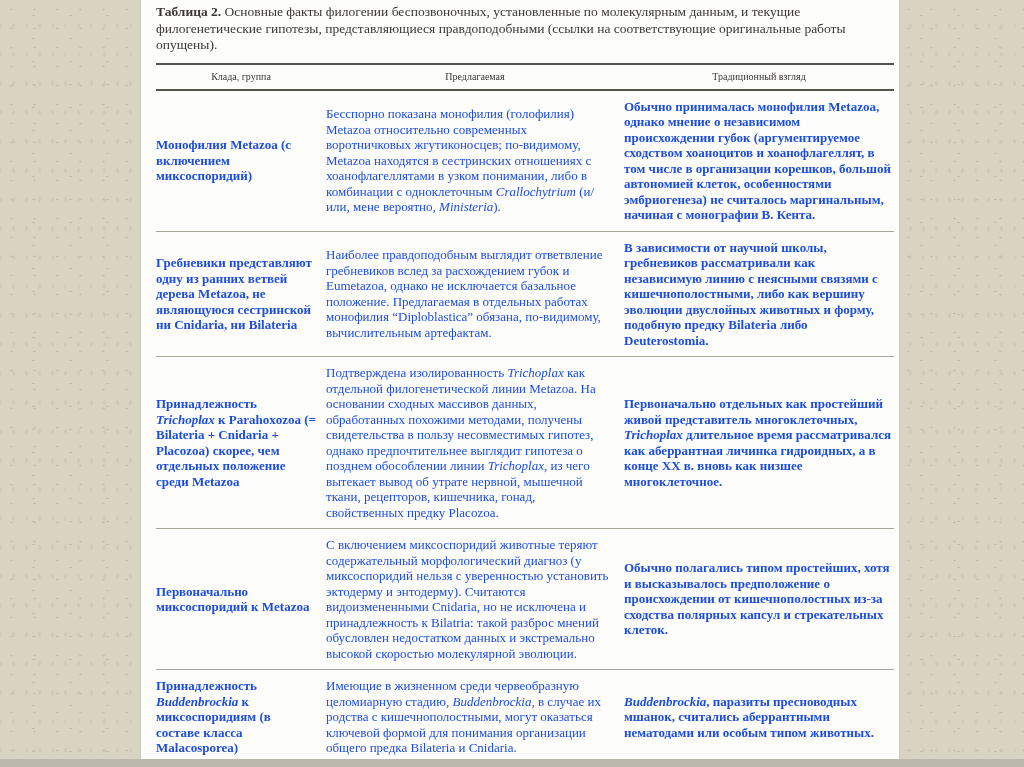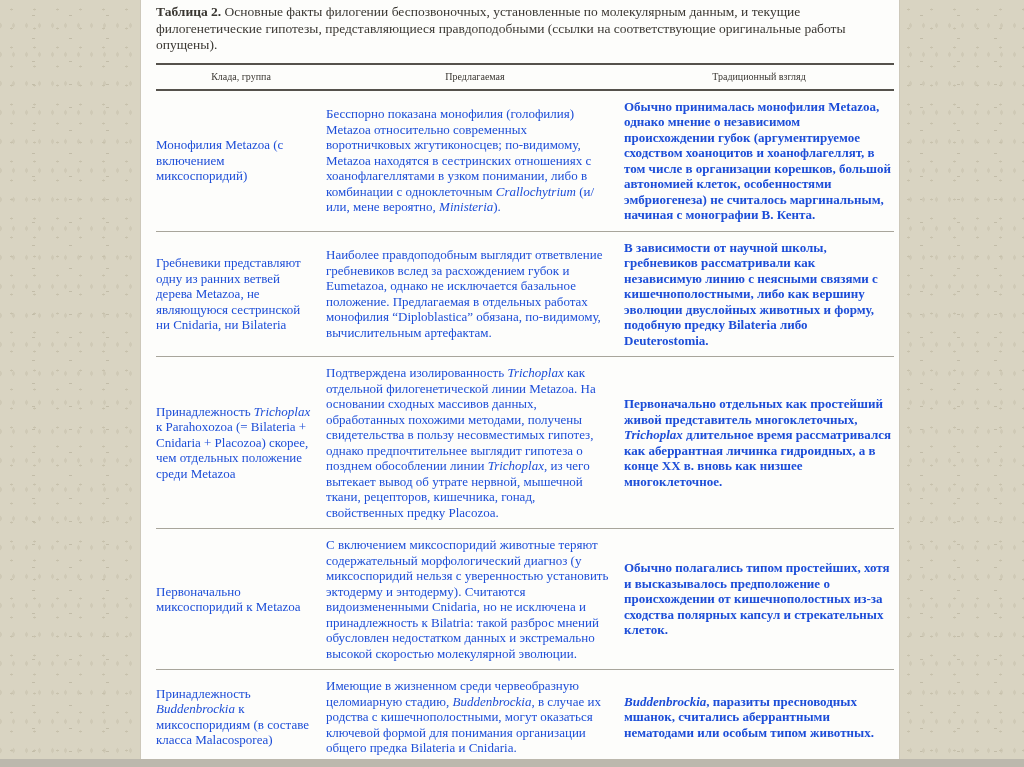--- a/index.html
+++ b/index.html
@@ -46,21 +46,21 @@
     border-bottom:2px solid #55524c;
   }
   table.phylo tbody td {
     vertical-align:middle;
     font-size:13px; line-height:15.5px; color:#1d4ed8;
     padding:8px 14px 8px 0;
     border-top:1px solid #a8a59b;
   }
   table.phylo tbody tr:first-child td { border-top:none; }
   table.phylo tbody tr:last-child td { border-bottom:3px solid #8e8b82; }
-  table.phylo tbody td.clade { font-weight:normal; padding-right:10px; }
+  table.phylo tbody td.clade { font-weight:bold; padding-right:10px; }
   table.phylo tbody td.trad  { padding-right:2px;font-weight:bold; }
 
   table.phylo tbody tr:nth-child(1) { height:133px; }
   table.phylo tbody tr:nth-child(2) { height:118px; }
   table.phylo tbody tr:nth-child(3) { height:165px; }
   table.phylo tbody tr:nth-child(4) { height:134px; }
   table.phylo tbody tr:nth-child(5) { height:93px; }
 </style>
 </head>
 <body>

